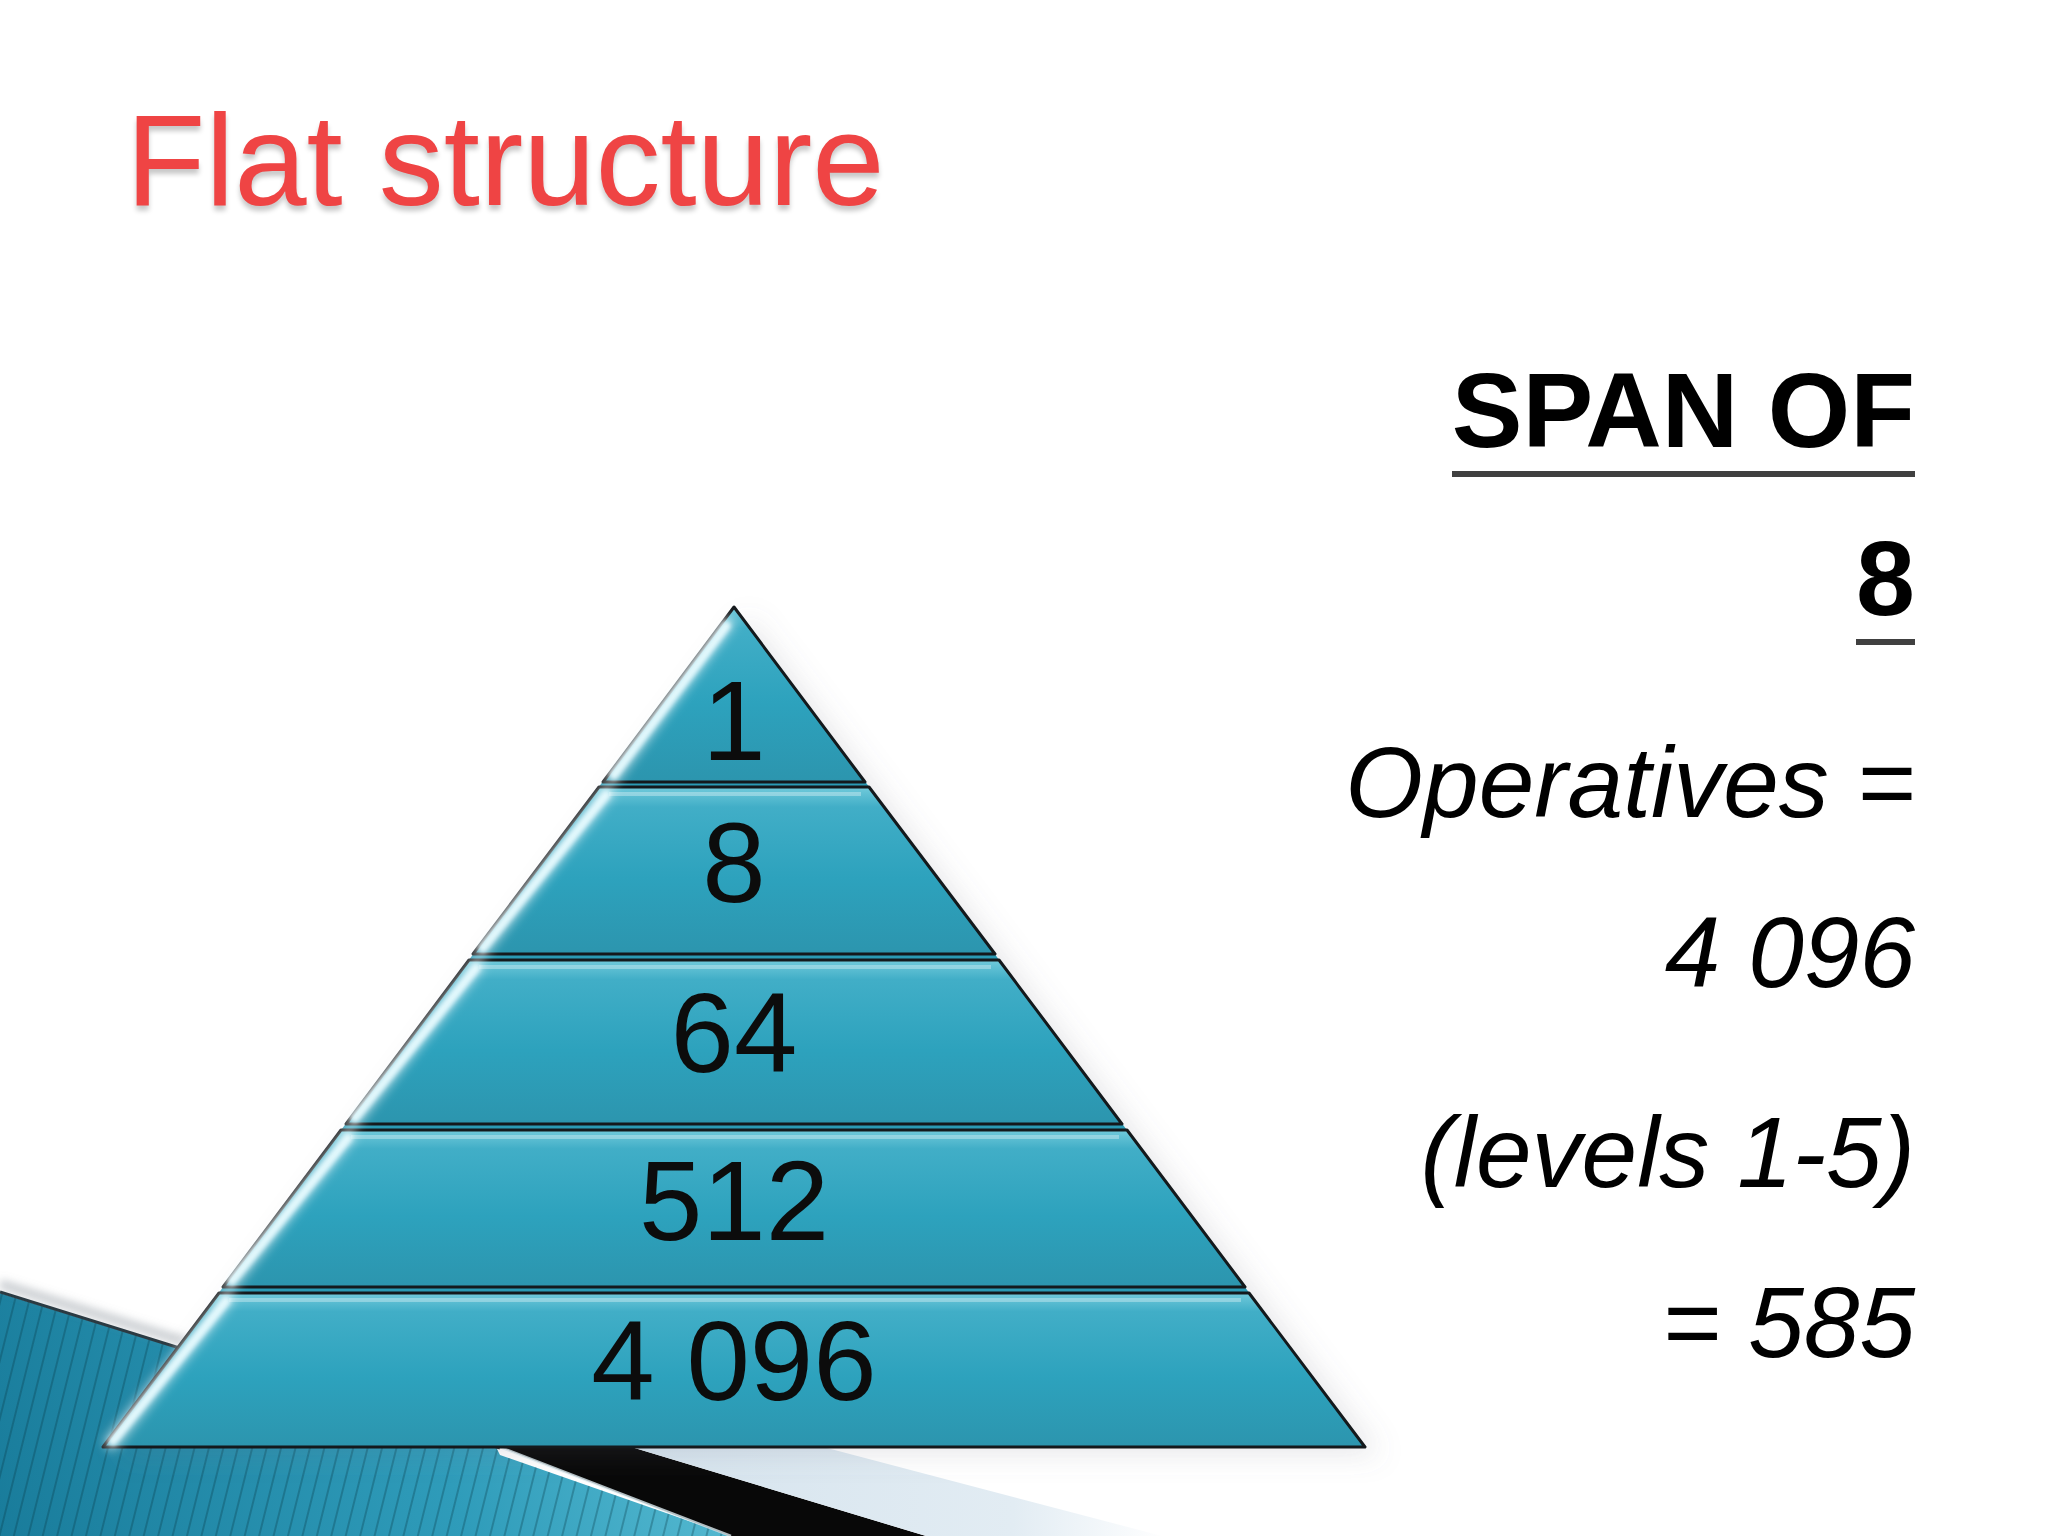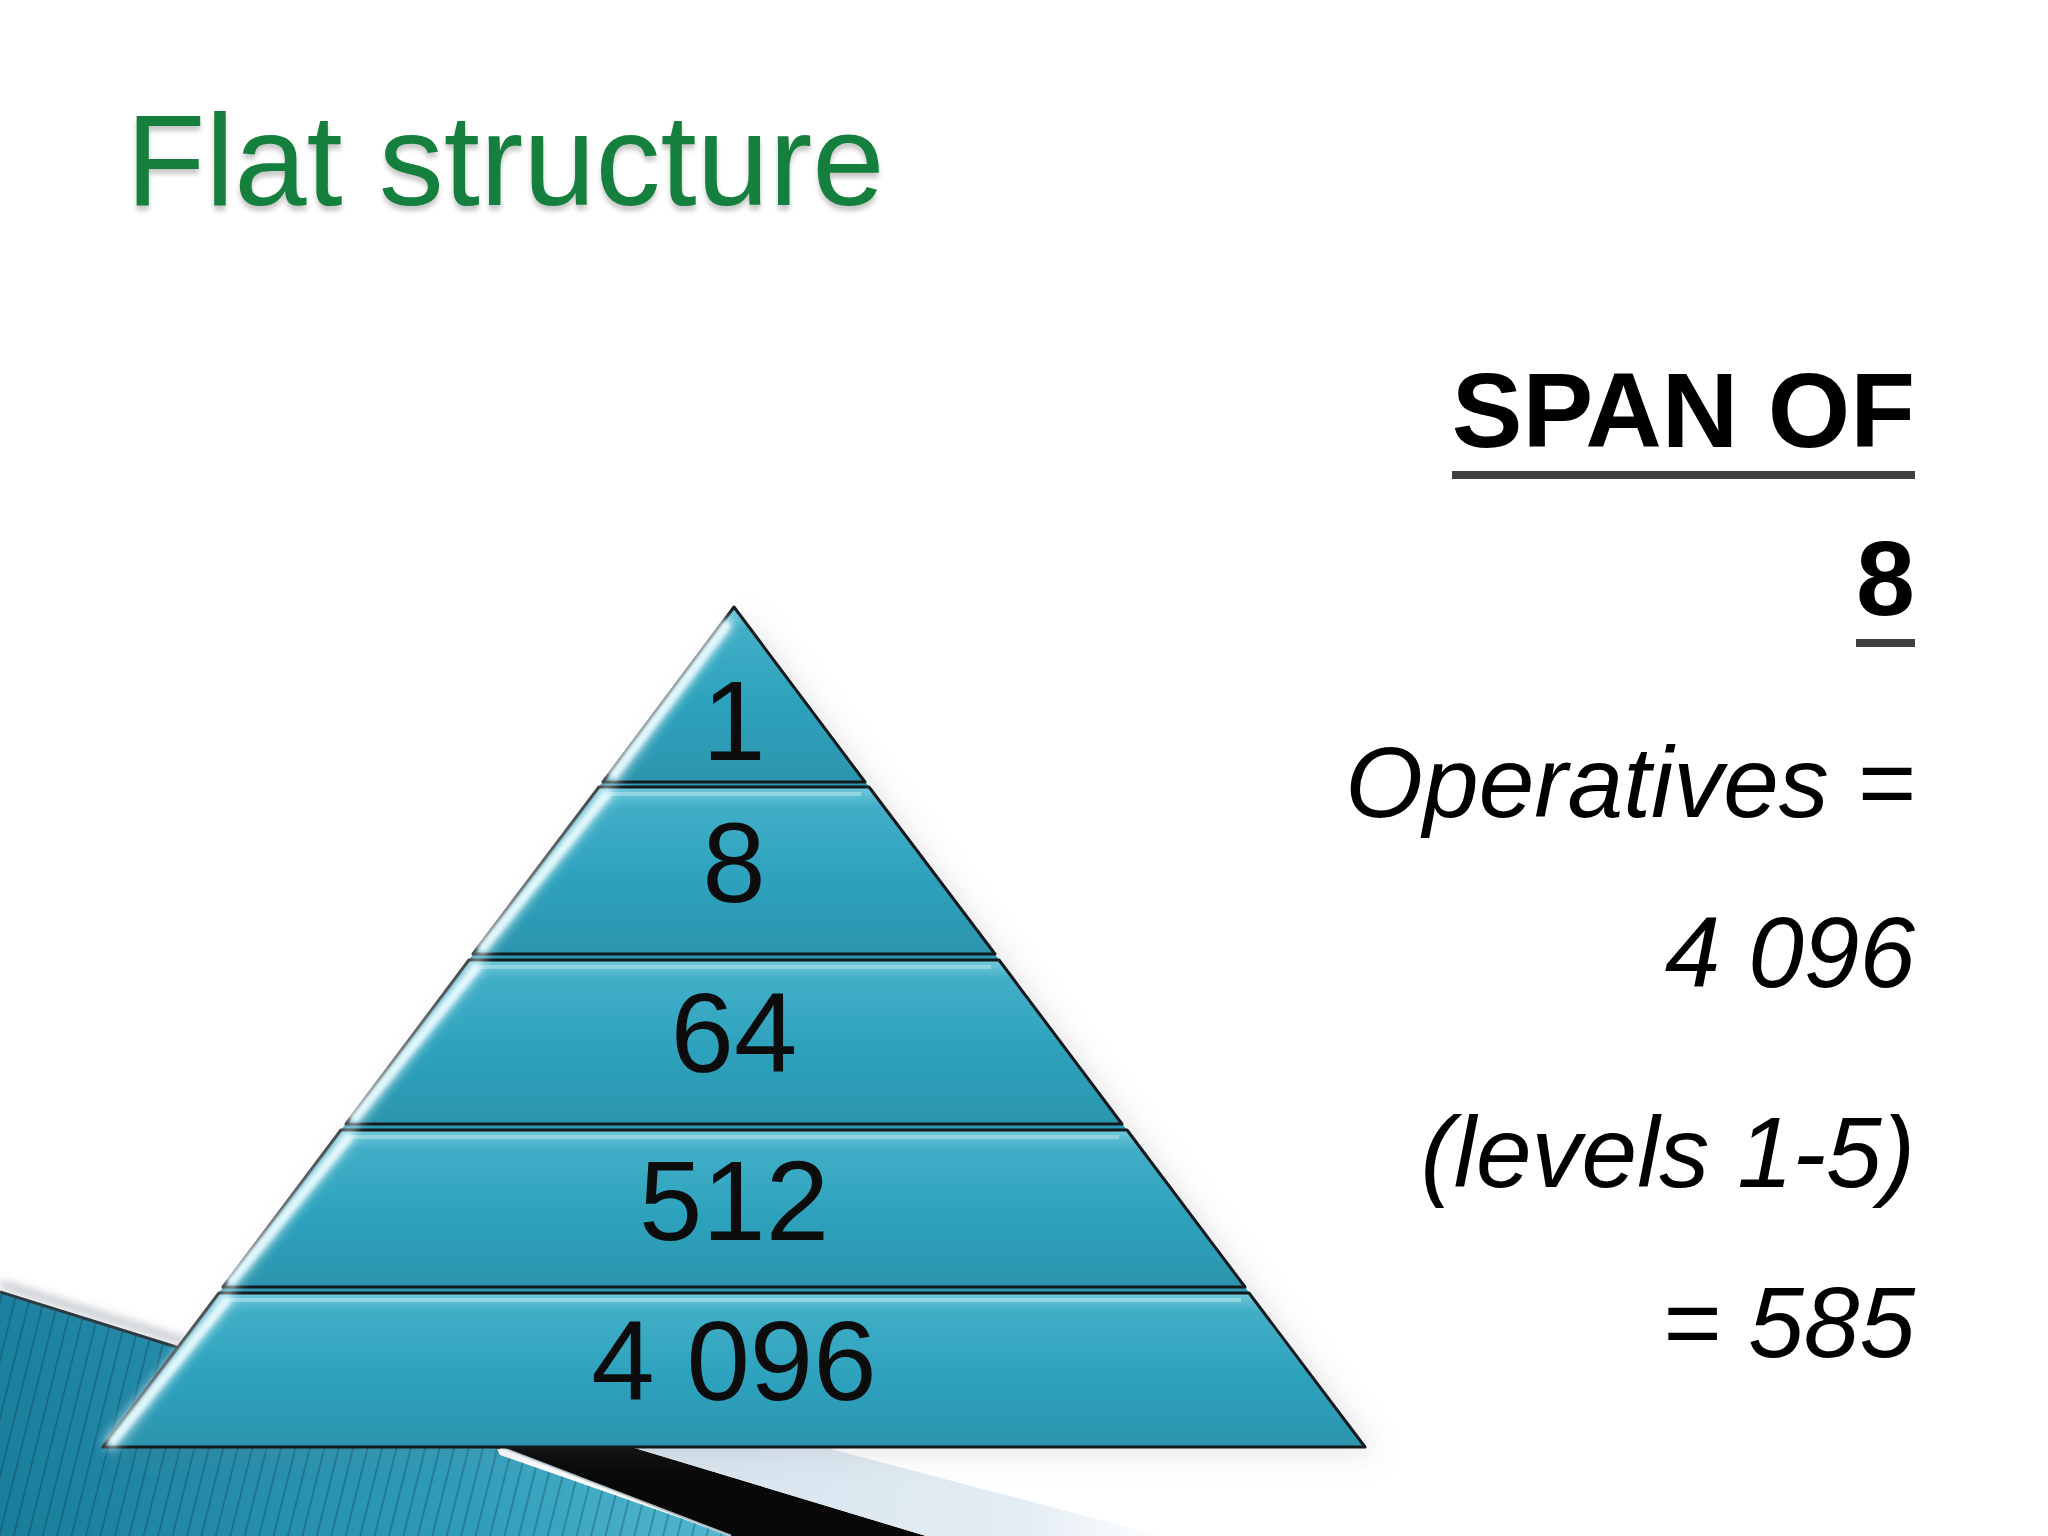--- a/index.html
+++ b/index.html
@@ -29,21 +29,21 @@
   .slide-title {
     position: absolute;
     z-index: 3;
     left: 126px;
     top: 82px;
     margin: 0;
     font-size: 130px;
     font-weight: 400;
     line-height: 1.2;
     letter-spacing: 0px;
-    color: #15803d;
+    color: #ef4444;
     text-shadow: 0 5px 5px rgba(0,0,0,0.22);
     white-space: nowrap;
   }
 
   .right-panel {
     position: absolute;
     z-index: 3;
     right: 133px;
     top: 326px;
     width: 900px;
@@ -51,21 +51,21 @@
     color: #000000;
   }
   .rp-heading .rp-line {
     line-height: 168px;
     font-size: 106px;
     font-weight: 700;
     white-space: nowrap;
   }
   .rp-heading .underline {
     display: inline-block;
-    border-bottom: 8px solid #404040;
+    border-bottom: 6px solid #404040;
     padding-bottom: 8px;
     line-height: 1.0;
   }
   .rp-block .rp-line {
     line-height: 170px;
     font-size: 100px;
     font-weight: 400;
     white-space: nowrap;
     font-style: italic;
   }

